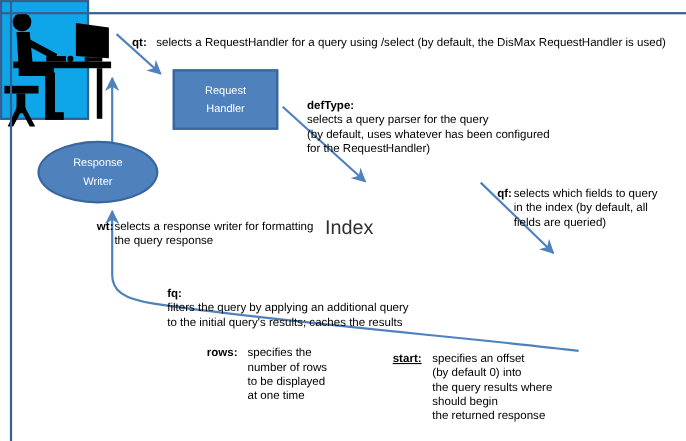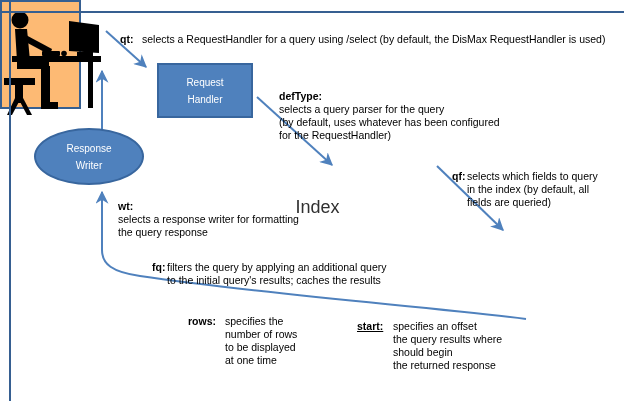--- a/index.html
+++ b/index.html
@@ -12,40 +12,40 @@
     position:absolute; display:flex; align-items:center; justify-content:center;
     background:#4f81bd; border:2px solid #38669e; color:#ffffff;
     font-size:10px; line-height:17px; text-align:center; box-sizing:border-box;
   }
   .node .lines div { white-space:nowrap; }
   #node-request-handler { left:157px; top:63px;  width:96px;  height:55px; }
   #node-query-parser    { left:340px; top:151px; width:95px;  height:50px; border-radius:13px; }
   #node-response-writer { left:34px;  top:128px; width:110px; height:57px; border-radius:50%; }
   #node-index {
     left:526px; top:232px; width:81px; height:109px;
-    background:#fdba74; border:2.5px solid #365f91; box-sizing:border-box;
+    background:#0ea5e9; border:2.5px solid #365f91; box-sizing:border-box;
   }
   .idx-vline { position:absolute; left:9px;  top:0; bottom:0; width:2px;  background:#365f91; }
   .idx-hline { position:absolute; top:11px; left:0; right:0;  height:2px; background:#365f91; }
   .idx-label {
     position:absolute; left:11px; top:13px; right:0; bottom:0;
     display:flex; align-items:center; justify-content:center;
     color:#303030; font-size:18px;
   }
   
   .ann { position:absolute; display:flex; align-items:flex-start;
          font-size:10.5px; line-height:13px; color:#000; }
   .ann .param { font-weight:bold; flex:0 0 auto; white-space:nowrap; }
   .ann .lines { flex:0 0 auto; }
   .ann .lines div { white-space:nowrap; }
   #ann-qt      { left:120px; top:33px;align-items:flex-end;  } #ann-qt .param      { width:22px; }
   #ann-deftype { left:279px; top:90px;flex-direction:column;  } #ann-deftype .param { width:45px; }
   #ann-qf      { left:452px; top:170px; } #ann-qf .param      { width:15px; }
-  #ann-wt      { left:118px; top:200px;flex-direction:column; } #ann-wt .param      { width:16px; }
-  #ann-fq      { left:152px; top:261px; } #ann-fq .param      { width:15px; }
+  #ann-wt      { left:88px; top:200px; } #ann-wt .param      { width:16px; }
+  #ann-fq      { left:152px; top:261px;flex-direction:column; } #ann-fq .param      { width:15px; }
   #ann-rows    { left:188px; top:315px;justify-content:space-between; } #ann-rows .param    { width:37px; }
   #ann-start   { left:357px; top:320px; } #ann-start .param   { width:36px;text-decoration:underline; }
   
   #arrow-layer, #person { position:absolute; left:0; top:0; }
   #person { left:3px; top:8px; }
 </style>
 </head>
 <body>
 
 <div id="stage">
@@ -153,19 +153,20 @@
         <div>number of rows</div>
         <div>to be displayed</div>
         <div>at one time</div>
       </div>
   </div>
 
   <div class="ann" id="ann-start">
     <div class="param">start:</div>
     <div class="lines">
         <div>specifies an offset</div>
+        <div>(by default 0) into</div>
         <div>the query results where</div>
         <div>should begin</div>
         <div>the returned response</div>
       </div>
   </div>
 
 </div>
 
 </body></html>

